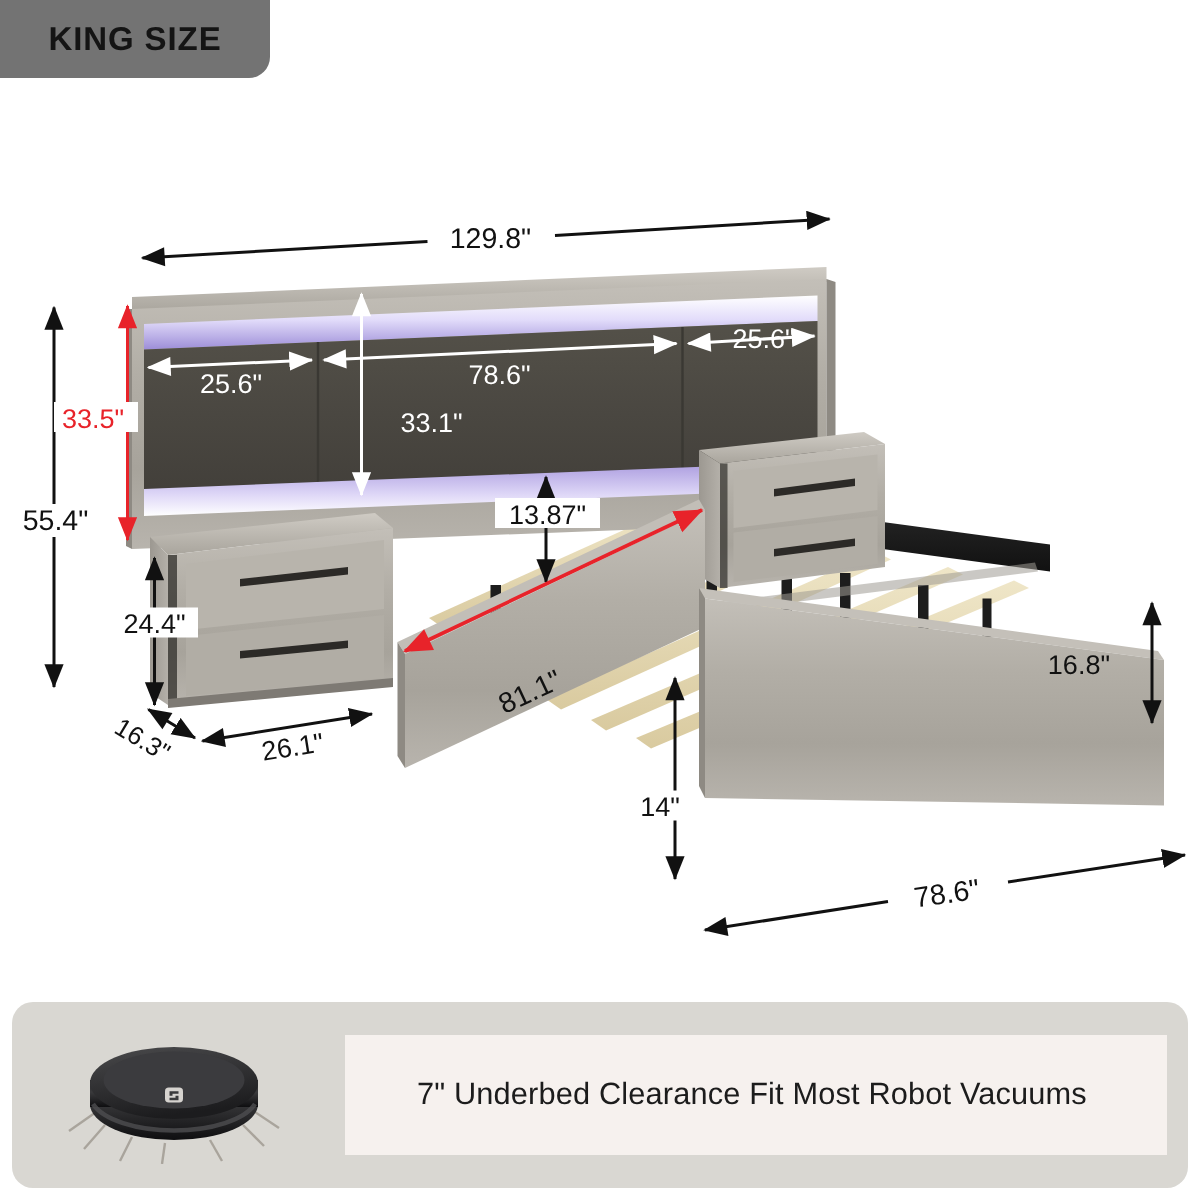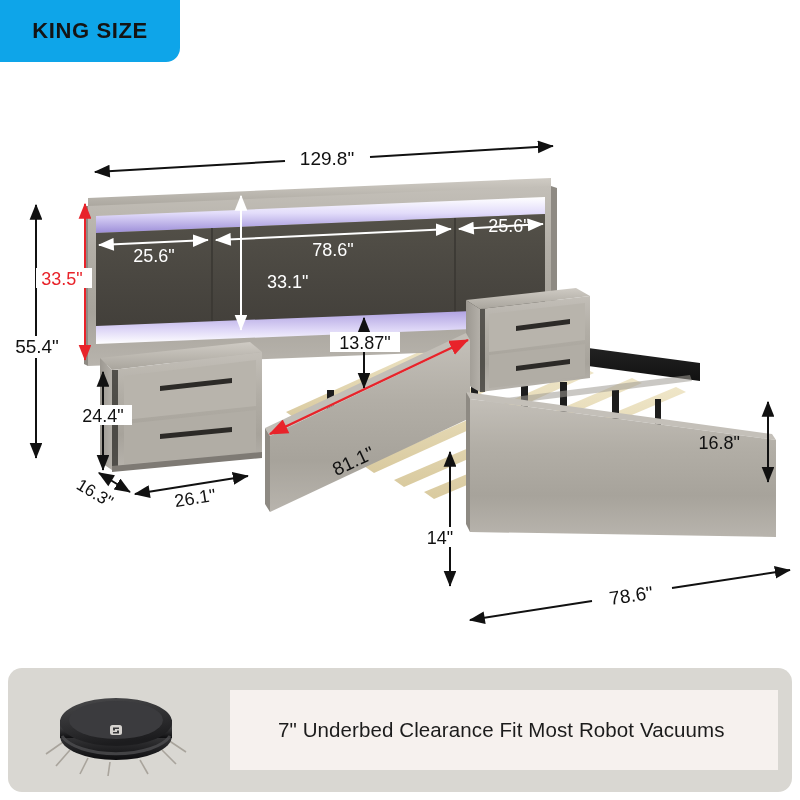--- a/index.html
+++ b/index.html
@@ -6,22 +6,22 @@
   body{
     width:800px;height:800px;
     background:#ffffff;
     font-family:"Liberation Sans","DejaVu Sans",sans-serif;
     overflow:hidden;position:relative;
   }
   #stage{position:absolute;inset:0;width:800px;height:800px;}
 
   
   .size-badge{
-    position:absolute;left:0;top:0;width:180px;height:62px;
-    background:#0ea5e9;border-bottom-right-radius:14px;
+    position:absolute;left:0;top:0;width:180px;height:52px;
+    background:#737373;border-bottom-right-radius:14px;
     display:flex;align-items:center;justify-content:center;
   }
   .size-badge span{
     font-size:22px;font-weight:bold;letter-spacing:.6px;color:#141414;
   }
 
   
   #diagram{position:absolute;left:0;top:0;width:800px;height:660px;}
 
   

